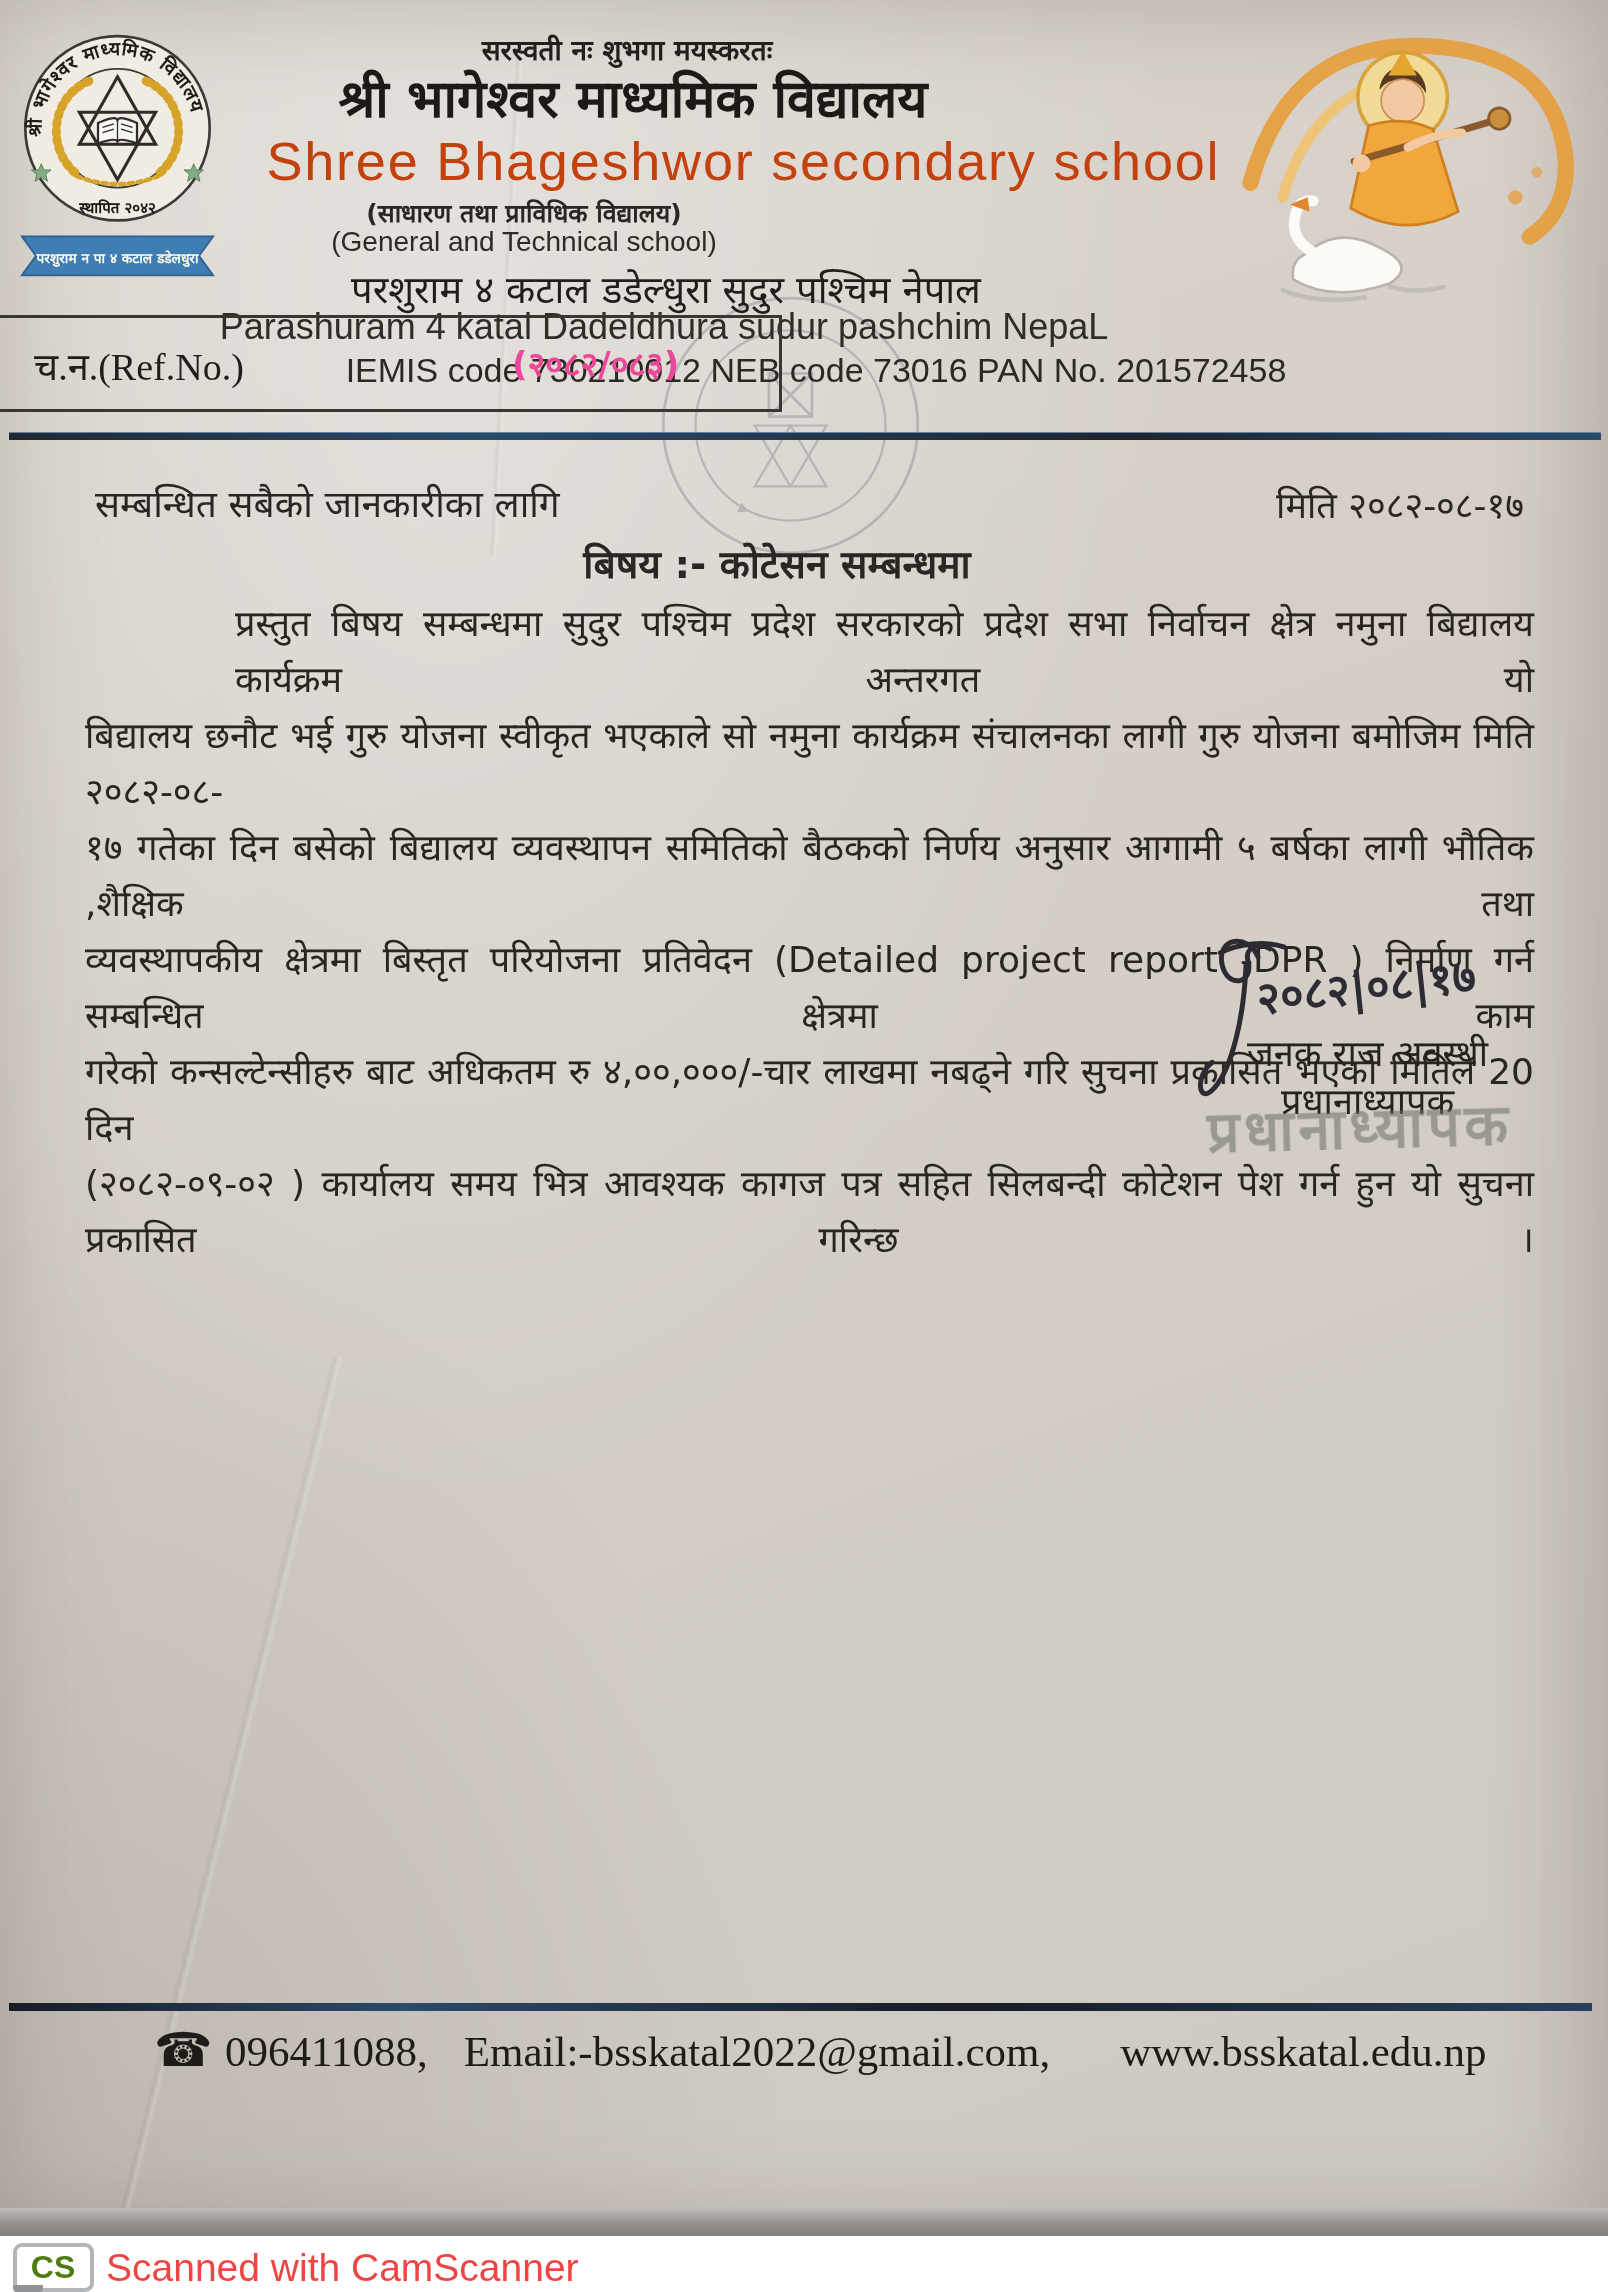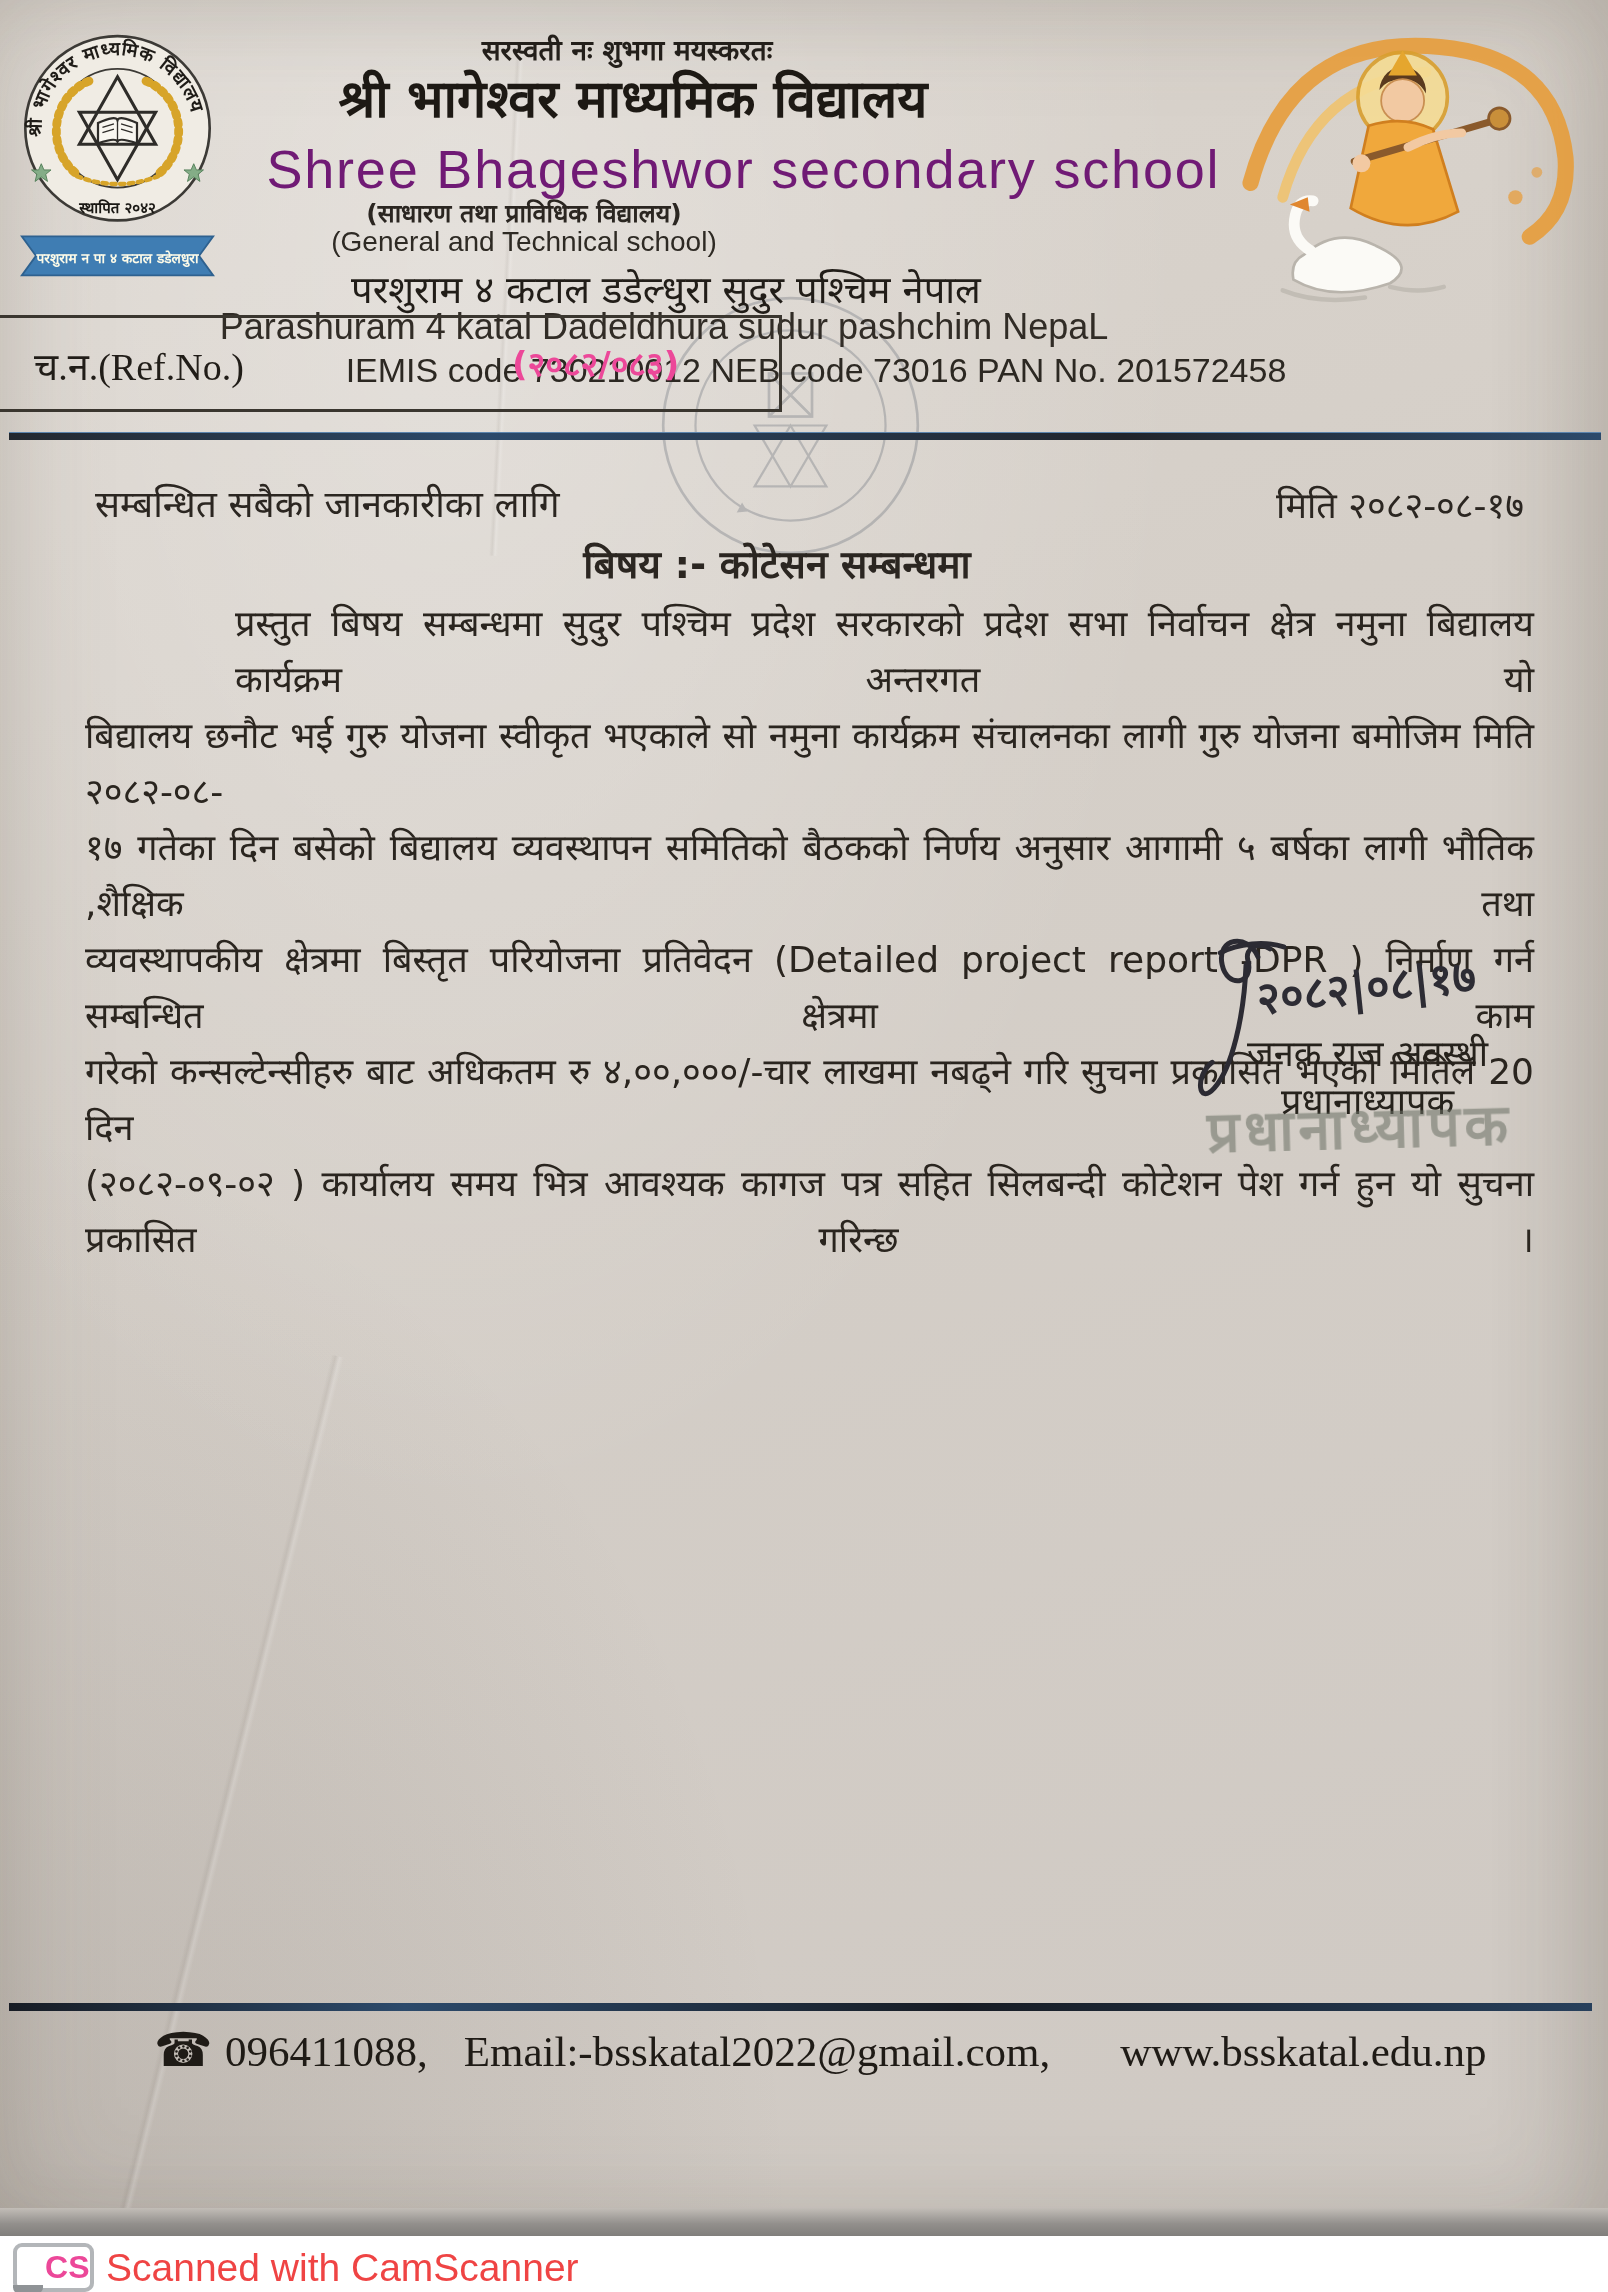--- a/index.html
+++ b/index.html
@@ -16,21 +16,21 @@
       radial-gradient(ellipse at 28% 12%, rgba(255,255,255,.30), transparent 45%),
       radial-gradient(ellipse at 0% 100%, rgba(60,50,40,.14), transparent 35%),
       linear-gradient(160deg,#dbd5ce 0%, #d5cfc8 38%, #cfc9c3 100%);
     box-shadow: inset 0 0 116px rgba(95,85,72,.22), inset -40px 0 81px rgba(80,70,60,.10);
   }
   .crease{ background:linear-gradient(90deg, transparent, rgba(70,60,50,.07), rgba(255,255,255,.16), transparent); }
   
   .hdrline{ left:215px; width:1030px; text-align:center; white-space:nowrap; }
   .motto{ top:30px; font-size:28px; font-weight:bold; transform:translateX(-103px); color:#231f1a;}
   .name-np{ top:61px; font-size:52px; font-weight:bold; transform:translateX(-97px); color:#1d1914;}
-  .name-en{ top:138px; font-size:54px; letter-spacing:1.8px; transform:translateX(13.4px); color:#701a75; font-family:"Liberation Sans",sans-serif;}
+  .name-en{ top:130px; font-size:54px; letter-spacing:1.8px; transform:translateX(13.4px); color:#c2410c; font-family:"Liberation Sans",sans-serif;}
   .type-np{ top:195px; font-size:25px; font-weight:bold; transform:translateX(-206px);}
   .type-en{ top:226px; font-size:28px; transform:translateX(-206px); font-family:"Liberation Sans",sans-serif; color:#2e2a24;}
   .addr-np{ top:262px; font-size:38px; font-weight:normal; transform:translateX(-64px); color:#211d18;}
   .addr-en{ top:306px; font-size:36px; transform:translateX(-66px); font-family:"Liberation Sans",sans-serif; color:#312c26;}
   .codes{ top:351px; font-size:34px; transform:translateX(86px); font-family:"Liberation Sans",sans-serif; color:#2c2822;}
   
   .refbox{ left:-5.4px; top:315px; width:781px; height:91px; border:3.6px solid #3a362f; }
   .reflabel{ left:34px; top:339px; font-size:38px; font-family:"Liberation Serif",serif; color:#211d18;}
   .refno{ left:512px; top:340px; font-size:34px; font-weight:bold; color:#ec4899;}
   
@@ -54,21 +54,21 @@
   .contact{ left:154px; top:2022px; font-size:43px; font-family:"Liberation Serif",serif; color:#1f1b16; white-space:nowrap;}
   .contact .seg{ display:inline-block; }
   .phoneicon{ font-size:47px; margin-right:12.5px; }
   .email{ margin-left:36px; }
   .web{ margin-left:70px; }
   
   .scanedge{ left:0; top:2208px; width:1608px; height:29px;
              background:linear-gradient(180deg,#c2bdb7 0%, #928f8c 55%, #7f7d7a 100%);}
   .csbar{ left:0; top:2236px; width:1608px; height:56px; background:#ffffff; }
   .csbadge{ left:12.5px; top:2243px; width:73px; height:41px; border:4.5px solid #b3b6b9; border-radius:9px;
-            background:#fff; color:#ec4899; font-weight:bold; font-size:32px; line-height:41px; text-align:right;
+            background:#fff; color:#4d7c0f; font-weight:bold; font-size:32px; line-height:41px; text-align:center;
             font-family:"Liberation Sans",sans-serif;}
   .csfoot{ left:12.5px; top:2285px; width:30px; height:8px; background:#8f9396; border-radius:0 0 5.4px 5.4px;}
   .cstext{ left:106px; top:2244px; font-size:39px; color:#ef4444; font-family:"Liberation Sans",sans-serif; line-height:47px;}
   .stampwrap{ left:656px; top:291px; width:269px; height:269px; opacity:.30; }
   svg text{ font-family:"DejaVu Sans","Liberation Sans",sans-serif; }
 </style>
 </head>
 <body>
 
 <div id="canvas">

